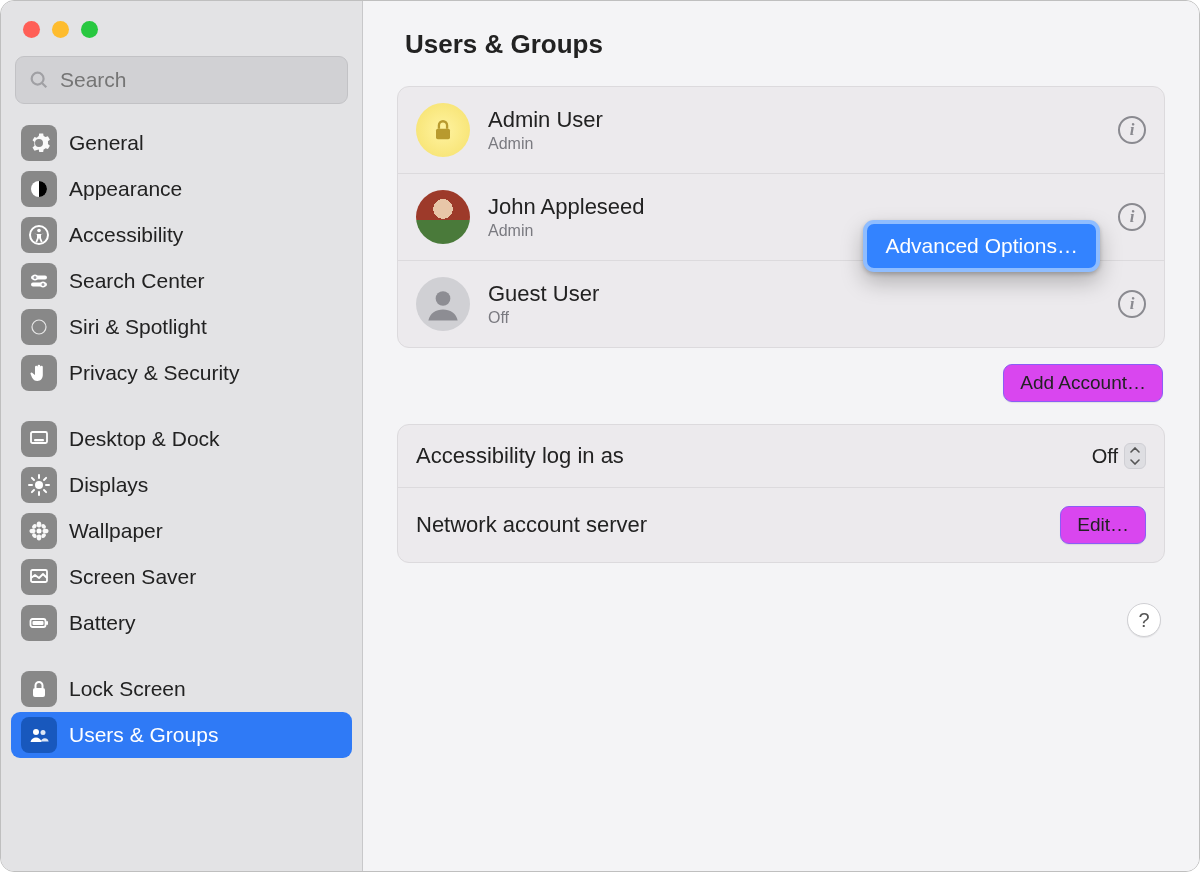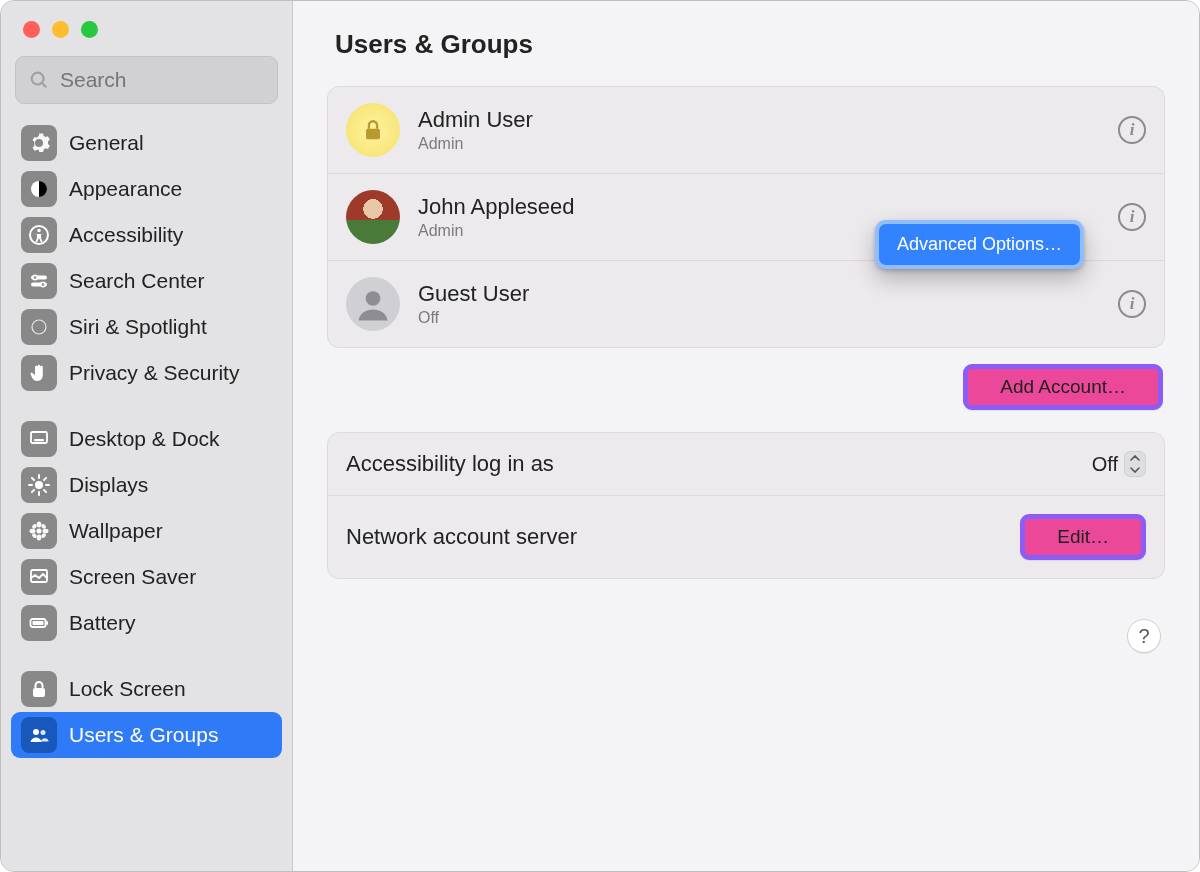--- a/index.html
+++ b/index.html
@@ -13,21 +13,21 @@
     height: 872px;
     display: flex;
     border: 1px solid #bfbfbf;
     border-radius: 14px;
     overflow: hidden;
     background: #f4f4f6;
     position: relative;
   }
   
   .sidebar {
-    width: 292px;
+    width: 362px;
     background: #e3e3e5;
     border-right: 1px solid #c8c8ca;
     display: flex;
     flex-direction: column;
     padding-top: 14px;
   }
   .traffic-lights {
     display: flex;
     gap: 12px;
     padding: 6px 0 18px 22px;
@@ -140,37 +140,37 @@
     font-family:Georgia,serif;
     font-style:italic;
     font-weight:600;
     font-size:17px;
     background:transparent;
     cursor:pointer;
   }
   
   .popover{
     position:absolute;
-    right: 80px;
+    right: 64px;
     top: 46px;
     background:#3383ff;
     border:4px solid #8fbdff;
     color:#fff;
-    font-size:18px;
+    font-size:21px;
     padding:10px 18px;
     border-radius:11px;
     box-shadow:0 10px 22px rgba(0,0,0,.25), 0 2px 4px rgba(0,0,0,.2);
     white-space:nowrap;
     z-index:5;
   }
 
   .actions-row{display:flex;justify-content:flex-end;margin:16px 2px 22px;}
   .mac-btn{
-    background:#ec4899;border:5px solid #8b5cf6;border-radius:9px;
-    padding:7px 32px;font-size:19px;color:#222;
+    background:#d946ef;border:1px solid #8b5cf6;border-radius:9px;
+    padding:7px 16px;font-size:19px;color:#222;
     box-shadow:0 1px 1px rgba(0,0,0,.08);
     cursor:pointer;
   }
   .settings-panel .row{
     display:flex;align-items:center;justify-content:space-between;
     padding:18px 18px;
   }
   .settings-panel .row + .row{border-top:1px solid #dcdadd;}
   .settings-panel .row .lbl{font-size:22px;color:#222;}
   .select-off{

